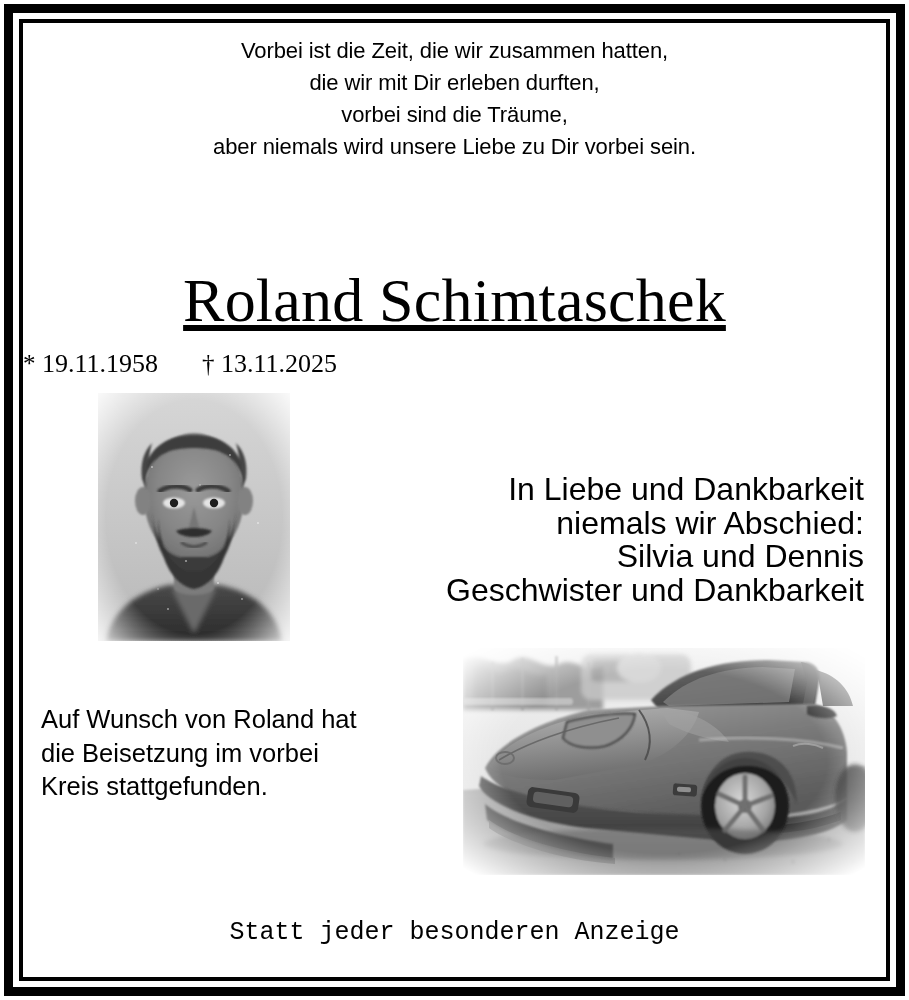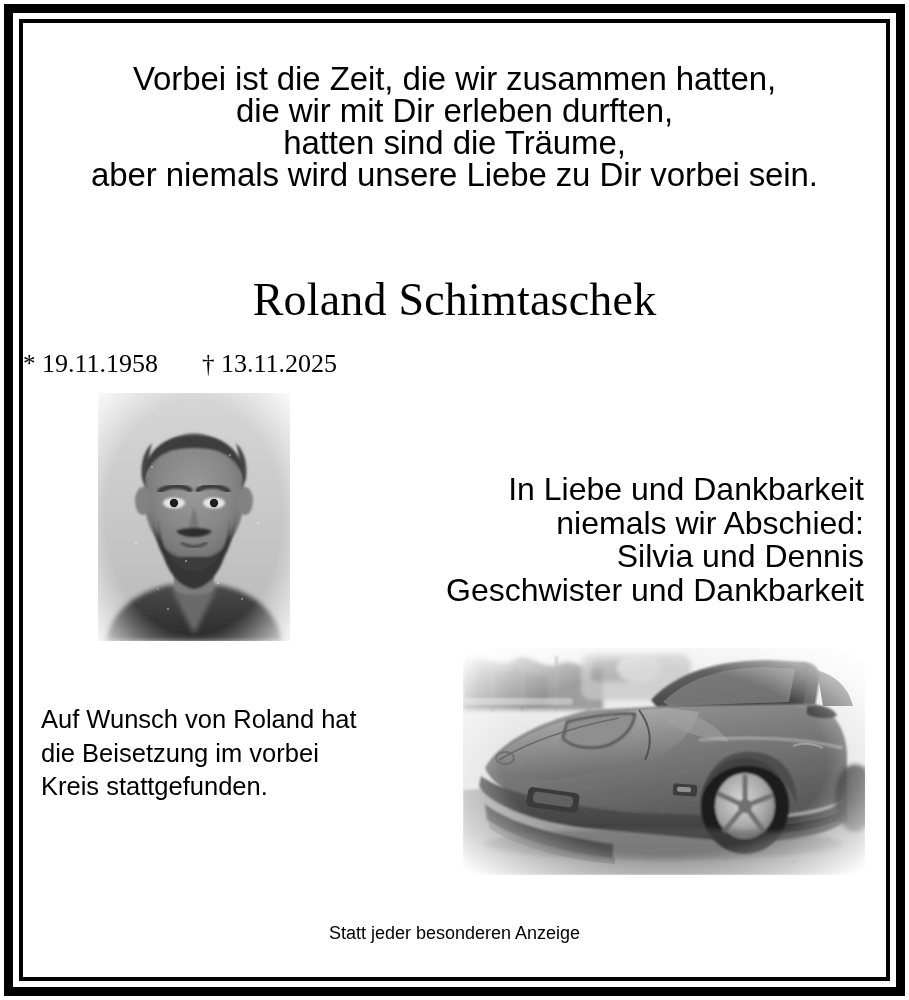--- a/index.html
+++ b/index.html
@@ -49,41 +49,42 @@
     right: 23px;
     bottom: 23px;
     background: #ffffff;
   }
 
   
   .poem {
     position: absolute;
     left: 0;
     right: 0;
-    top: 40px;
+    top: 12px;
     text-align: center;
-    font-size: 33px;
+    font-size: 22px;
     line-height: 32px;
     letter-spacing: -0.1px;
     font-weight: 400;
   }
   .poem div { white-space: nowrap; }
 
   
   .name {
     position: absolute;
     left: 0;
     right: 0;
     top: 250px;
     text-align: center;
     font-family: "Liberation Serif", serif;
-    font-size: 46px;
+    font-size: 62px;
     line-height: 54px;
     font-weight: 400;
     letter-spacing: 0.2px;
+    text-decoration: underline;
   }
 
   .dates {
     position: absolute;
     left: 0;
     right: 0;
     top: 325px;
     text-align: left;
     font-family: "Liberation Serif", serif;
     font-size: 26px;
@@ -150,38 +151,39 @@
   }
   .carphoto svg { display: block; width: 100%; height: 100%; }
 
   
   .footer {
     position: absolute;
     left: 0;
     right: 0;
     top: 895px;
     text-align: center;
-    font-size: 18px;
+    font-size: 25px;
     line-height: 30px;
+    font-family: Liberation Mono, monospace;
   }
 </style>
 </head>
 <body>
 
 <div class="notice">
 
   <div class="border-outer"></div>
   <div class="border-inner"></div>
 
   <div class="content">
 
     <div class="poem">
       <div>Vorbei ist die Zeit, die wir zusammen hatten,</div>
       <div>die wir mit Dir erleben durften,</div>
-      <div>hatten sind die Träume,</div>
+      <div>vorbei sind die Träume,</div>
       <div>aber niemals wird unsere Liebe zu Dir vorbei sein.</div>
     </div>
 
     <div class="name">Roland Schimtaschek</div>
 
     <div class="dates">
       <span class="born"><span class="sym">*</span> <span>19.11.1958</span></span><span class="died"><span class="sym">†</span> <span>13.11.2025</span></span>
     </div>
 
     <div class="portrait">

